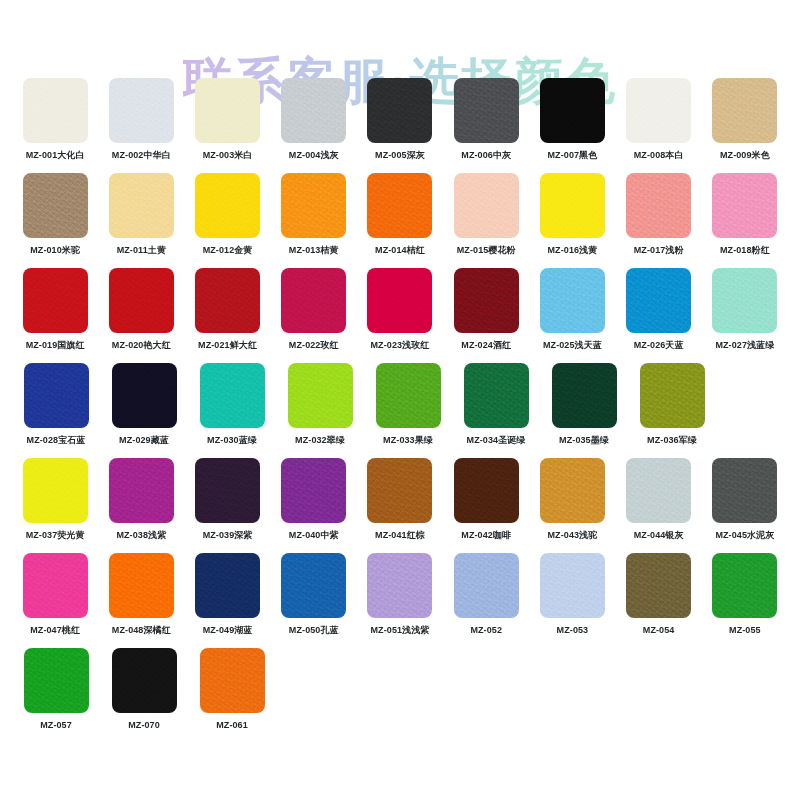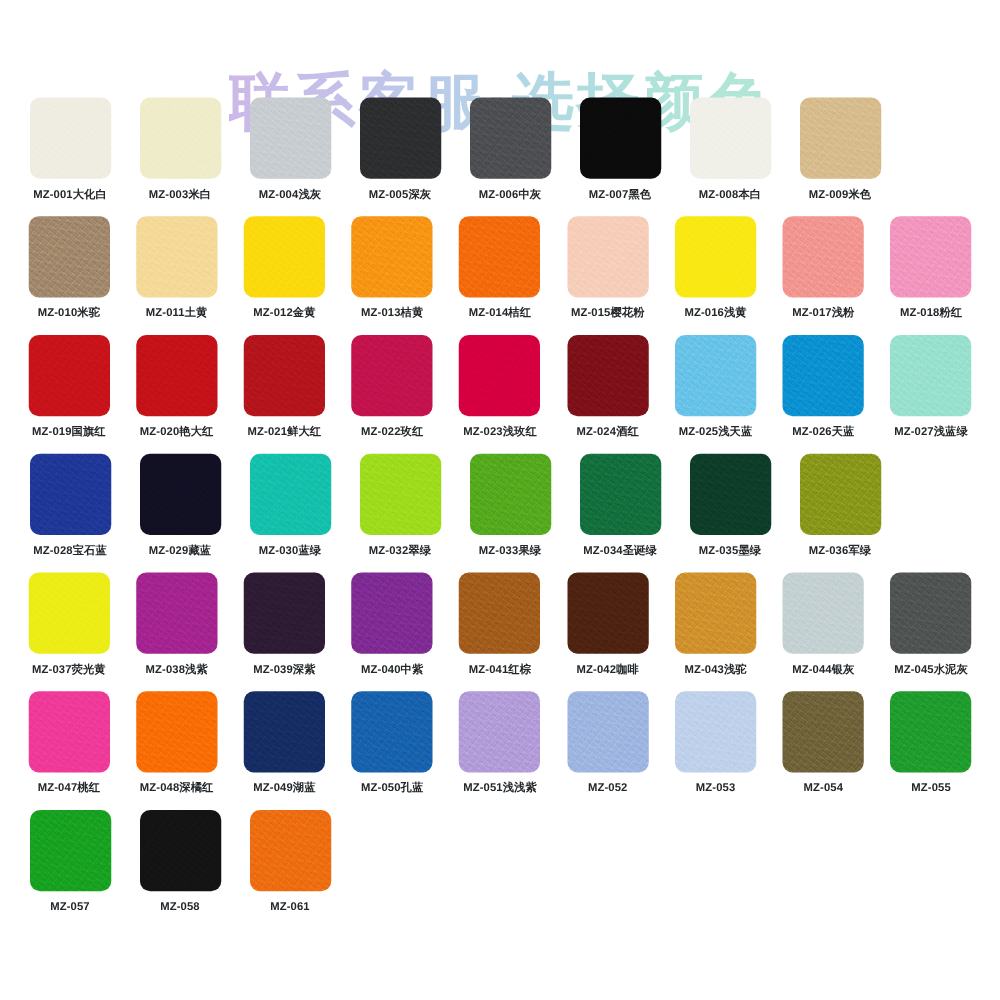--- a/index.html
+++ b/index.html
@@ -123,20 +123,24 @@
     <h1 class="title">联系客服·选择颜色</h1>
   </div>
 
   <div class="grid" id="swatch-grid">
       <div class="row">
         <div class="cell">
           <div class="swatch" style="background-color: rgb(239, 237, 225);"></div>
           <div class="label">MZ-001大化白</div>
         </div>
         <div class="cell">
+          <div class="swatch" style="background-color: rgb(221, 227, 232);"></div>
+          <div class="label">MZ-002中华白</div>
+        </div>
+        <div class="cell">
           <div class="swatch" style="background-color: rgb(239, 236, 201);"></div>
           <div class="label">MZ-003米白</div>
         </div>
         <div class="cell">
           <div class="swatch" style="background-color: rgb(199, 204, 208);"></div>
           <div class="label">MZ-004浅灰</div>
         </div>
         <div class="cell">
           <div class="swatch" style="background-color: rgb(43, 45, 47);"></div>
           <div class="label">MZ-005深灰</div>
@@ -344,21 +348,21 @@
           <div class="label">MZ-055</div>
         </div>
       </div>
       <div class="row">
         <div class="cell">
           <div class="swatch" style="background-color: rgb(23, 160, 32);"></div>
           <div class="label">MZ-057</div>
         </div>
         <div class="cell">
           <div class="swatch" style="background-color: rgb(19, 19, 19);"></div>
-          <div class="label">MZ-058</div>
+          <div class="label">MZ-070</div>
         </div>
         <div class="cell">
           <div class="swatch" style="background-color: rgb(237, 107, 16);"></div>
           <div class="label">MZ-061</div>
         </div>
       </div>
     </div>
 
 </div>
 

